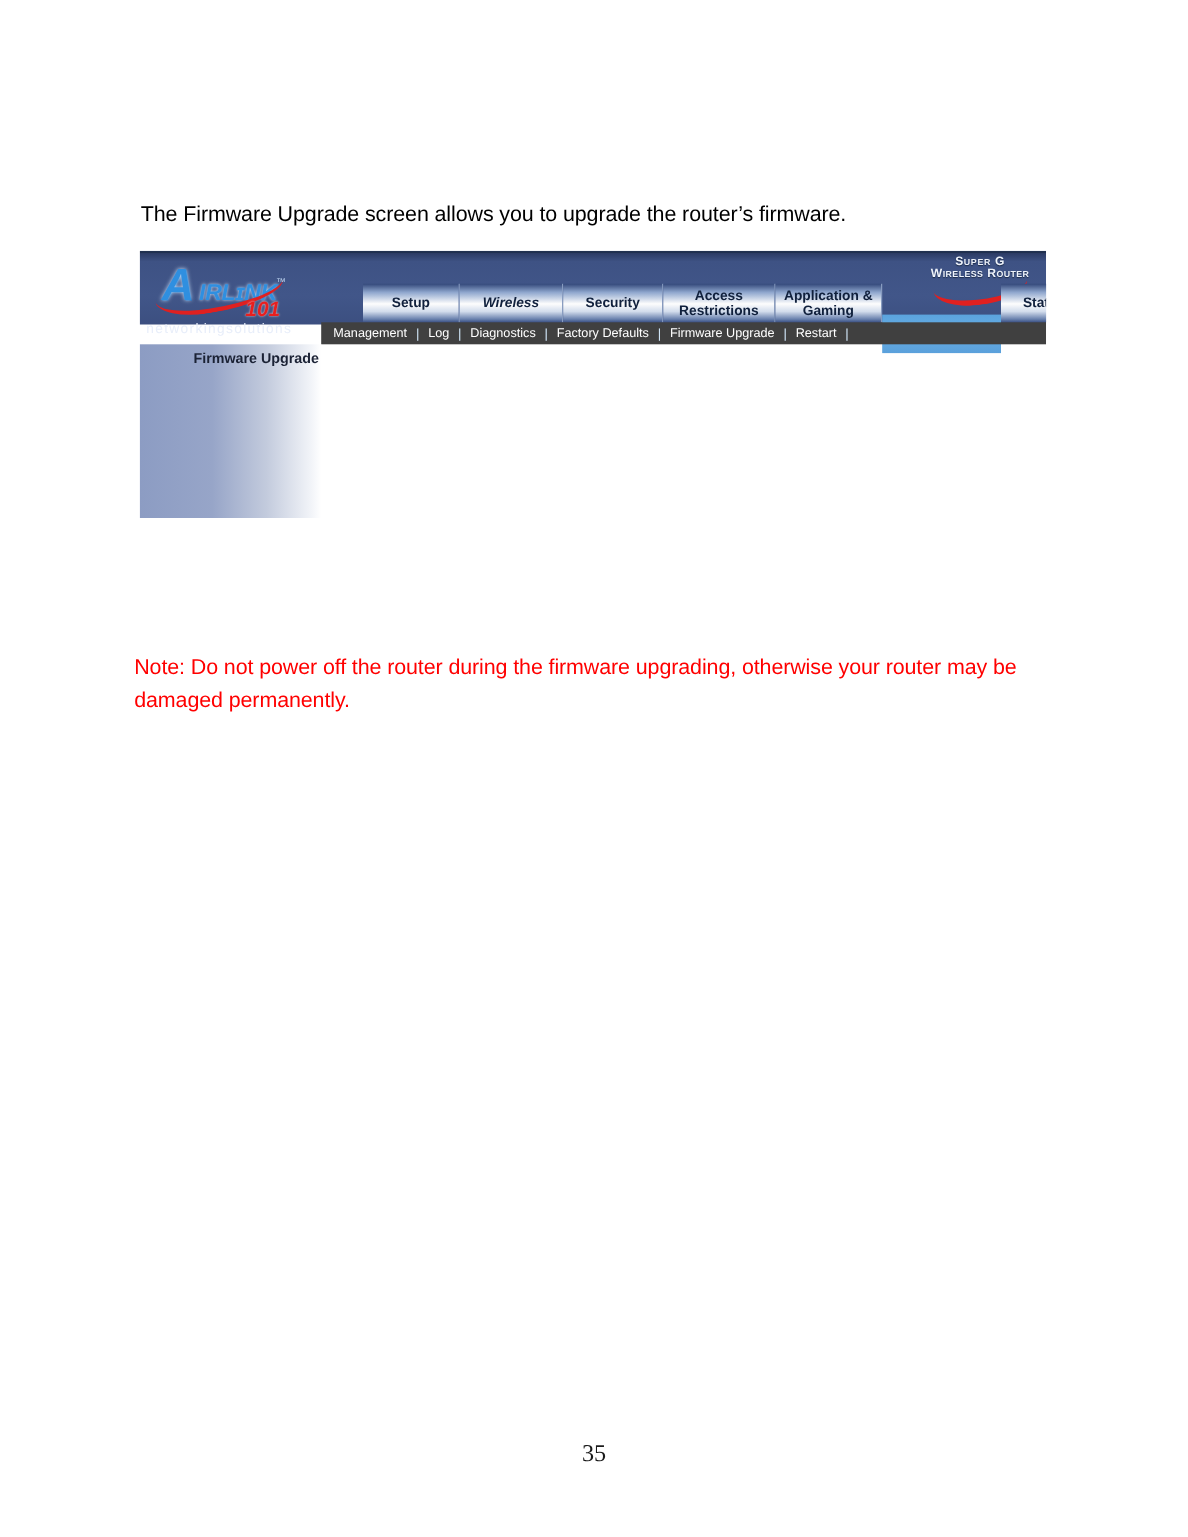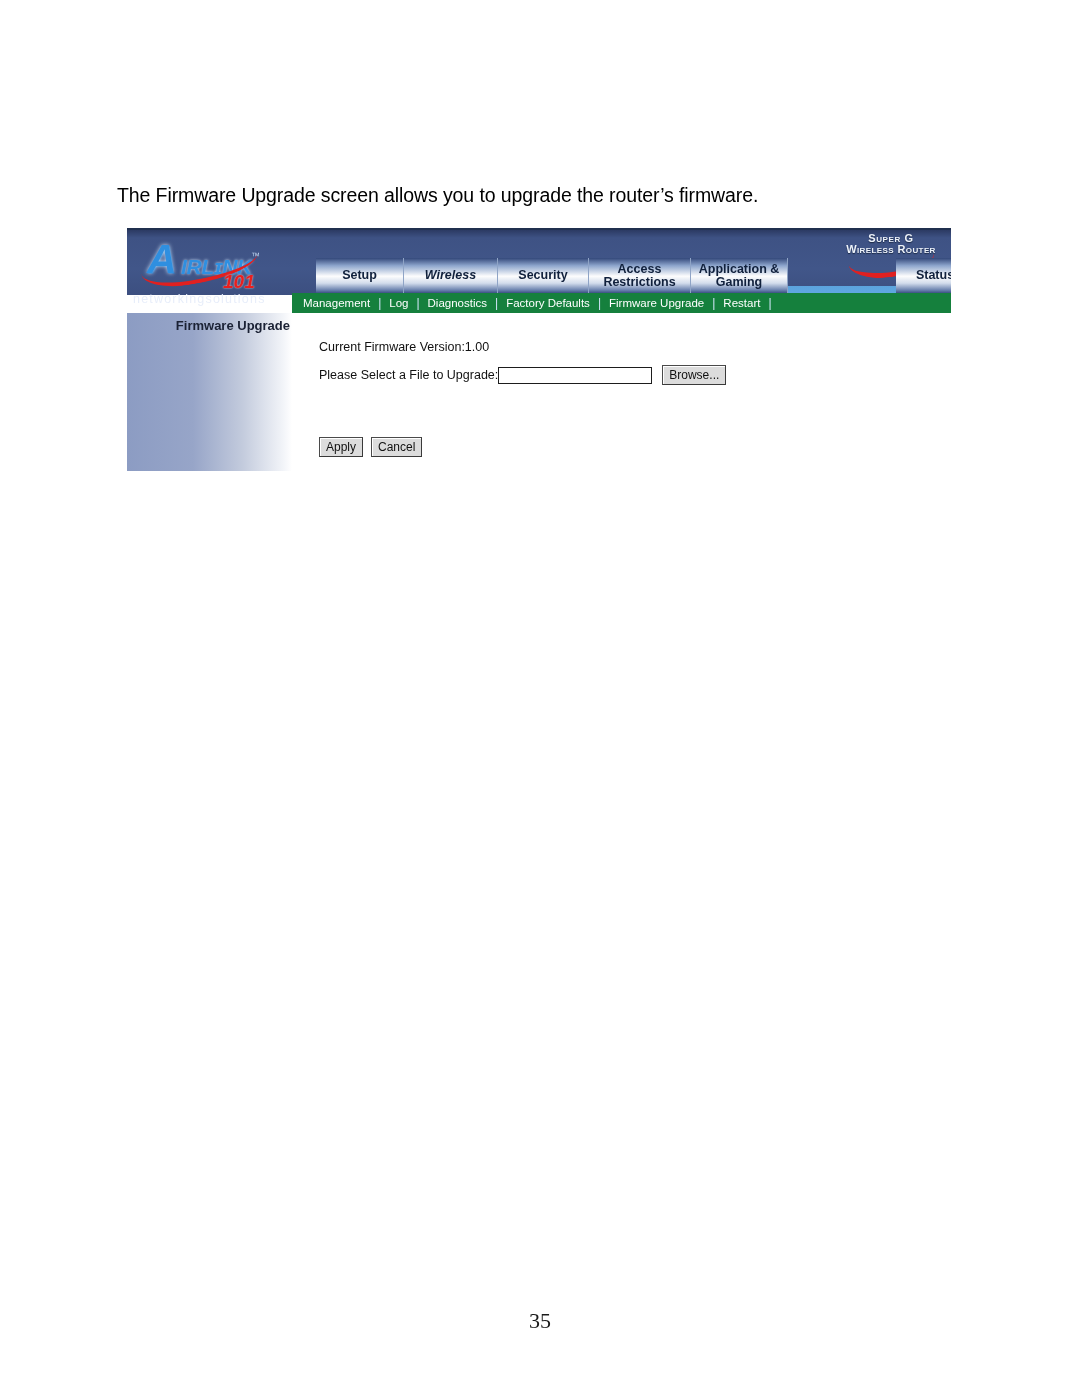--- a/index.html
+++ b/index.html
@@ -37,21 +37,21 @@
   }
 
   .doc-para {
     position: absolute;
     font-size: 19.5px;
     line-height: 30px;
     color: #000;
     letter-spacing: -0.1px;
   }
 
-  .p-intro   { left: 117px; top: 180px; width: 860px; }
+  .p-intro   { left: 128px; top: 180px; width: 860px; }
   .p-down    { left: 126px; top: 494px; width: 870px; }
   .p-click   { left: 126px; top: 543px; width: 870px; }
   .p-note    { left: 122px; top: 592px; width: 840px; color: #ff0000; }
 
   .doc-para b { font-weight: bold; }
 
   .weblink {
     color: #1a24d8;
     text-decoration: underline;
   }
@@ -187,21 +187,21 @@
     left: 12px; top: 24px;
     width: 86px; height: 16px;
     border-bottom: 5px solid #e02020;
     border-radius: 0 0 55% 45%/0 0 90% 80%;
     transform: rotate(-6deg);
   }
 
   
   .tabs {
     position: absolute;
-    left: 161px;
+    left: 175px;
     top: 30px;
     width: 628px;
     height: 35px;
     display: flex;
     padding-left: 28px;
   }
   .tab {
     flex: 0 0 auto;
     height: 35px;
     background: linear-gradient(180deg,#33487a 0%,#8ea6cd 22%,#fdfdfd 52%,#d2dcec 72%,#6880ad 92%,#3c5183 100%);
@@ -231,21 +231,21 @@
   .tab-w6 { width: 108px; }
   .tab-w7 { width: 79px; }
 
   
   .subnav {
     position: absolute;
     left: 165px;
     top: 65px;
     width: 659px;
     height: 20px;
-    background: #15803d;
+    background: #404040;
     display: flex;
     align-items: center;
     padding-left: 4px;
     box-sizing: border-box;
   }
   .subnav-item {
     font-size: 11.5px;
     color: #ffffff;
     padding: 0 7px;
     white-space: nowrap;
@@ -404,35 +404,22 @@
       <span class="subnav-sep">|</span>
       <span class="subnav-item">Firmware Upgrade</span>
       <span class="subnav-sep">|</span>
       <span class="subnav-item">Restart</span>
       <span class="subnav-sep">|</span>
     </div>
 
     <div class="rail"></div>
     <div class="rail-title">Firmware Upgrade</div>
 
-    <div class="content">
-      <div class="fw-version">Current Firmware Version:1.00</div>
-
-      <div class="fw-row">
-        <span class="fw-label">Please Select a File to Upgrade:</span>
-        <input class="fw-input" type="text" value="" style="">
-        <button class="btn-browse">Browse...</button>
-      </div>
-
-      <div class="action-row">
-        <button class="btn-sm">Apply</button>
-        <button class="btn-sm">Cancel</button>
-      </div>
-    </div>
 
   </div>
 
 
 
+  <div class="doc-para p-note">Note: Do not power off the router during the firmware upgrading, otherwise your router may be damaged permanently.</div>
 
   <div class="page-number">35</div>
 
 </div>
 
 </body></html>

